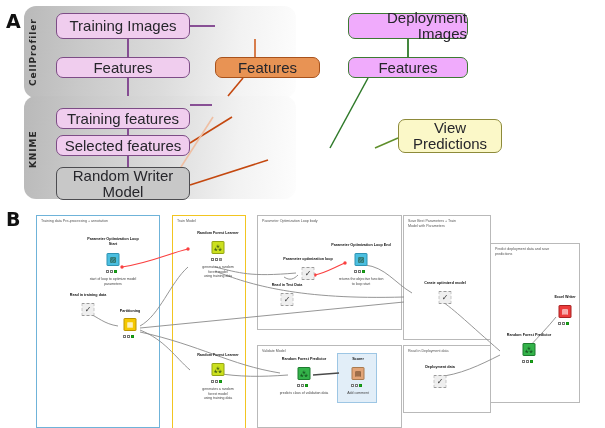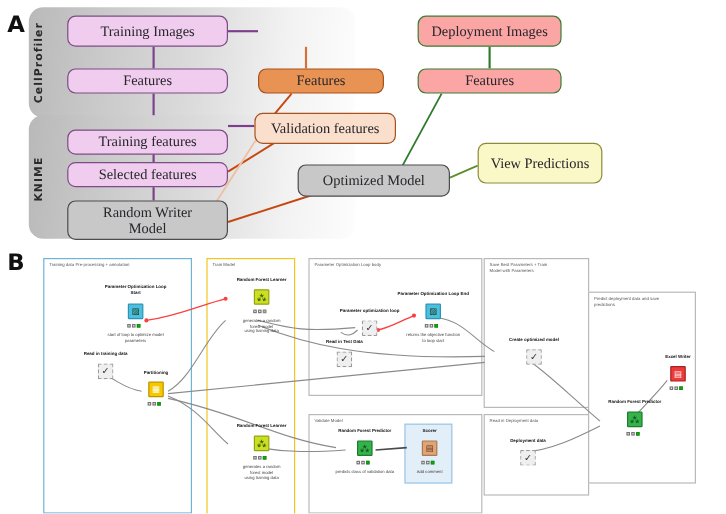--- a/index.html
+++ b/index.html
@@ -34,28 +34,28 @@
     font-family:"DejaVu Sans", sans-serif;
     text-align:center;
   }
   #lab-cellprofiler{left:28px;top:10px;height:84px;width:13px;}
   #lab-knime{left:28px;top:104px;height:90px;width:13px;}
 
   
   .abox{
     position:absolute;border-radius:7px;border:1.4px solid #555;
     display:flex;align-items:center;justify-content:center;
-    font-size:12px;color:#26262b;text-align:center;line-height:1.05;
+    font-size:15px;color:#26262b;text-align:center;line-height:1.05;
     box-sizing:border-box;z-index:6;
-    font-family:Liberation Serif, serif;
+    font-family:Liberation Sans, sans-serif;
   }
   .pink{background:#f0cdee;border-color:#7d4c86;}
   .orange{background:#e89354;border-color:#a8521c;}
   .lightorange{background:#fadfcd;border-color:#a8521c;}
-  .green{background:#fca5a5;border-color:#3d7a33;}
+  .green{background:#f0abfc;border-color:#3d7a33;text-align:right;}
   .yellow{background:#fbf8c8;border-color:#8d8a3a;}
   .grey{background:#c8c8c8;border-color:#4c4c50;}
 
   
   #linesA{position:absolute;left:0;top:0;width:605px;height:205px;z-index:3;}
 
   
   #panelB{left:0;top:205px;width:605px;height:223px;background:#fff;}
   .grp{
     position:absolute;box-sizing:border-box;background:#fff;
@@ -147,25 +147,23 @@
   </svg>
 
   <div class="abox pink" style="left:56px;top:13px;width:134px;height:26px;">Training Images</div>
   <div class="abox green" style="left:348px;top:13px;width:120px;height:26px;">Deployment Images</div>
 
   <div class="abox pink" style="left:56px;top:57px;width:134px;height:21px;">Features</div>
   <div class="abox orange" style="left:215px;top:57px;width:105px;height:21px;">Features</div>
   <div class="abox green" style="left:348px;top:57px;width:120px;height:21px;">Features</div>
 
   <div class="abox pink" style="left:56px;top:108px;width:134px;height:21px;">Training features</div>
-  <div class="abox lightorange" style="left:212px;top:94px;width:118px;height:26px;">Validation features</div>
   <div class="abox yellow" style="left:398px;top:119px;width:104px;height:34px;">View Predictions</div>
 
   <div class="abox pink" style="left:56px;top:135px;width:134px;height:21px;">Selected features</div>
-  <div class="abox grey" style="left:248px;top:137px;width:127px;height:27px;">Optimized Model</div>
   <div class="abox grey" style="left:56px;top:167px;width:134px;height:33px;white-space:pre-line;">Random Writer
 Model</div>
 </div>
 
 <div class="panel" id="panelB">
 
   <div class="panel-letter" style="left:6px;top:3px;">B</div>
 
   <div class="grp blue" style="left:36px;top:10px;width:124px;height:213px;">
     <div class="grp-title" style="left:4px;top:3px;width:116px;">Training data Pre-processing + annotation</div>

